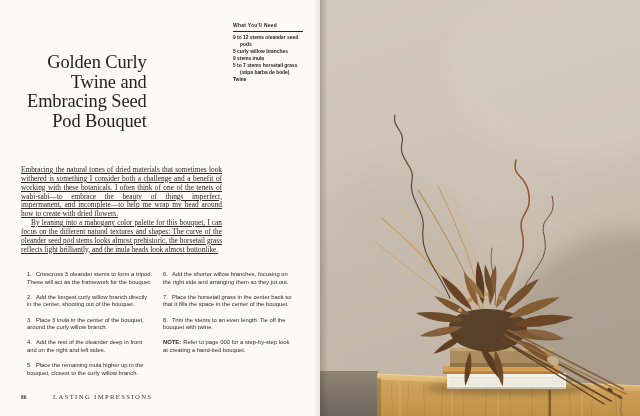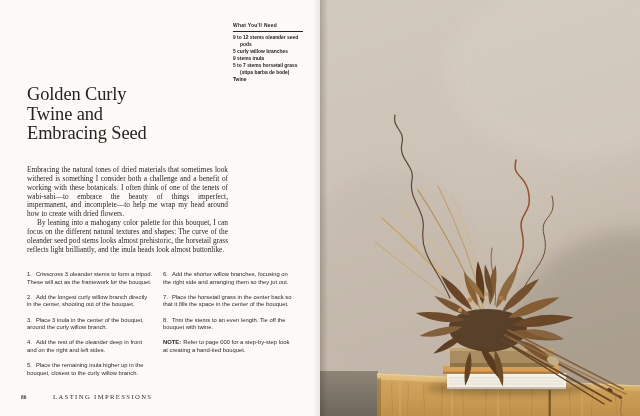--- a/index.html
+++ b/index.html
@@ -10,25 +10,25 @@
   .page-left { position:relative; width:320px; height:416px; background:#fbfaf7; flex:0 0 320px; }
   .page-left::after { content:""; position:absolute; top:0; right:0; width:7px; height:100%;
       background:linear-gradient(to right, rgba(0,0,0,0), rgba(80,70,55,0.10)); }
 
   .materials { position:absolute; left:233px; top:23px; width:70px; }
   .materials-heading { font-family:"Liberation Sans", sans-serif; font-weight:700; font-size:4.9px;
       letter-spacing:0.3px; color:#1e1b18; padding-bottom:2.5px; border-bottom:1px solid #2a2723; margin-bottom:3.5px; }
   .materials-item { font-family:"Liberation Sans", sans-serif; font-size:4.9px; line-height:1.34;
       color:#1f1c19; padding-left:7px; text-indent:-7px; margin-bottom:0.6px; font-weight:600; }
 
-  .title { position:absolute; left:27px; top:85px; font-size:18.4px; line-height:1.06;
-      color:#26221d; letter-spacing:-0.1px; }
-
-  .intro { position:absolute; left:27px; top:166px; width:201px; font-size:7.35px; line-height:1.205;
-      color:#2b2723; text-align:justify; }
+  .title { position:absolute; left:27px; top:53px; font-size:18.4px; line-height:1.06;
+      color:#26221d; letter-spacing:-0.1px;text-align:right; }
+
+  .intro { position:absolute; left:21px; top:166px; width:201px; font-size:7.35px; line-height:1.205;
+      color:#2b2723; text-align:justify;text-decoration:underline; }
   .intro p { margin:0; }
   .intro p.indent { text-indent:10px; }
 
   .steps-col { position:absolute; top:271px; }
   .steps-col.col1 { left:27px; width:126px; }
   .steps-col.col2 { left:163px; width:132px; }
   .step { font-family:"Liberation Sans", sans-serif; font-size:5.85px; line-height:1.3;
       color:#2d2a26; margin-bottom:7.6px; }
   .step-num { margin-right:4px; }
   .note-label { font-weight:700; margin-right:2px; }
@@ -55,20 +55,21 @@
       <div class="materials-item">5 curly willow branches</div>
       <div class="materials-item">9 stems inula</div>
       <div class="materials-item">5 to 7 stems horsetail grass (stipa barba de bode)</div>
       <div class="materials-item">Twine</div>
     </div>
 
     <div class="title">
       <div>Golden Curly</div>
       <div>Twine and</div>
       <div>Embracing Seed</div>
+      <div>Pod Bouquet</div>
     </div>
 
     <div class="intro">
       <p>Embracing the natural tones of dried materials that sometimes look withered is something I consider both a challenge and a benefit of working with these botanicals. I often think of one of the tenets of wabi-sabi—to embrace the beauty of things imperfect, impermanent, and incomplete—to help me wrap my head around how to create with dried flowers.</p>
       <p class="indent">By leaning into a mahogany color palette for this bouquet, I can focus on the different natural textures and shapes: The curve of the oleander seed pod stems looks almost prehistoric, the horsetail grass reflects light brilliantly, and the inula heads look almost buttonlike.</p>
     </div>
 
     <div class="steps-col col1">
       <div class="step">
         <span class="step-num">1.</span><span>Crisscross 3 oleander stems to form a tripod. These will act as the framework for the bouquet.</span>

